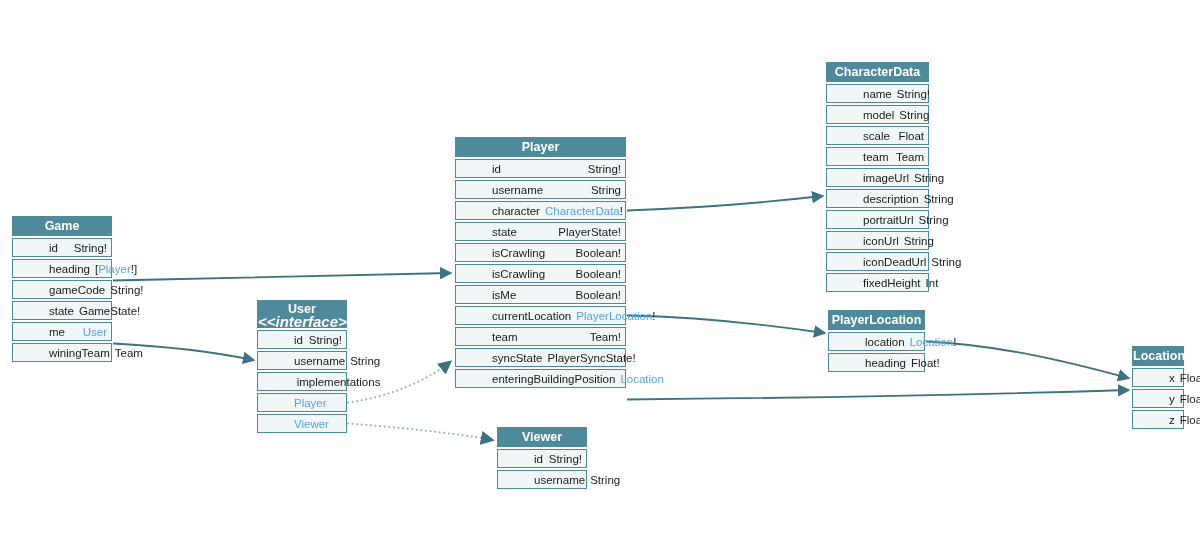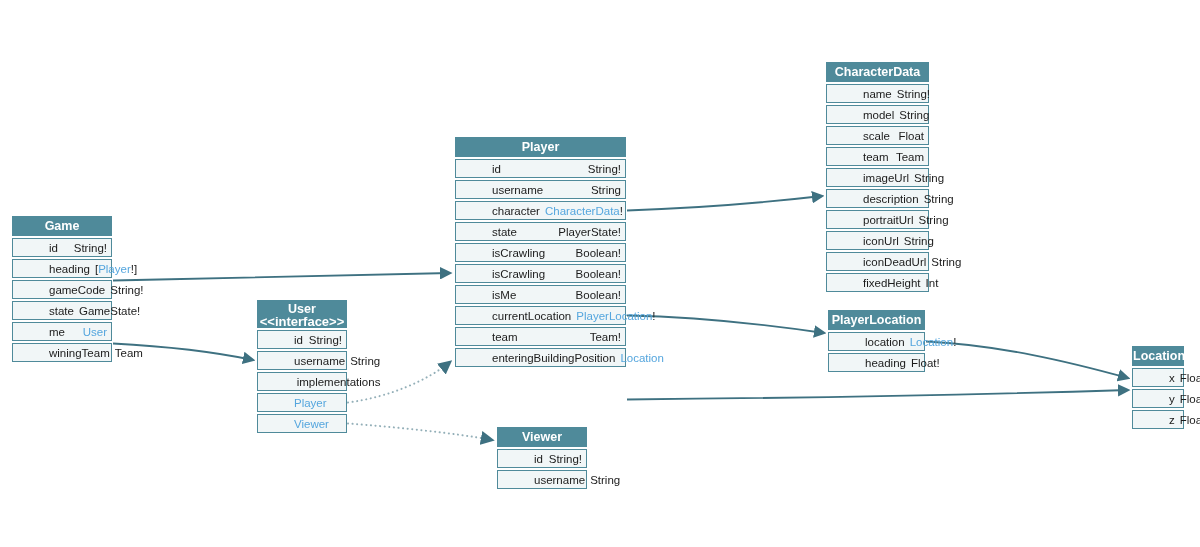--- a/index.html
+++ b/index.html
@@ -45,23 +45,24 @@
     line-height: 18px;
     cursor: pointer;
   }
   .gtable .hdr.tall {
     height: 28px;
     line-height: 13px;
     padding-top: 2px;
   }
   .gtable .hdr .sub {
     display: block;
-    font-size: 13px;
+    font-size: 15px;
     font-weight: bold;
     line-height: 11px;
+    font-style: italic;
   }
   .row {
     display: flex;
     justify-content: space-between;
     align-items: center;
     gap: 5px;
     margin-top: 2px;
     height: 19px;
     box-sizing: border-box;
     border: 1px solid var(--border, #4f8a9a);
@@ -179,20 +180,24 @@
         </div>
         <div class="row">
           <span class="fname">currentLocation</span>
           <span class="ftype"><span class="link">PlayerLocation</span><span>!</span></span>
         </div>
         <div class="row">
           <span class="fname">team</span>
           <span class="ftype"><span>Team!</span></span>
         </div>
         <div class="row">
+          <span class="fname">syncState</span>
+          <span class="ftype"><span>PlayerSyncState!</span></span>
+        </div>
+        <div class="row">
           <span class="fname">enteringBuildingPosition</span>
           <span class="ftype"><span class="link">Location</span></span>
         </div>
       </div>
       <div class="gtable" style="left: 497px; top: 427px; width: 90px;">
         <div class="hdr"><span>Viewer</span></div>
         <div class="row">
           <span class="fname">id</span>
           <span class="ftype"><span>String!</span></span>
         </div>

